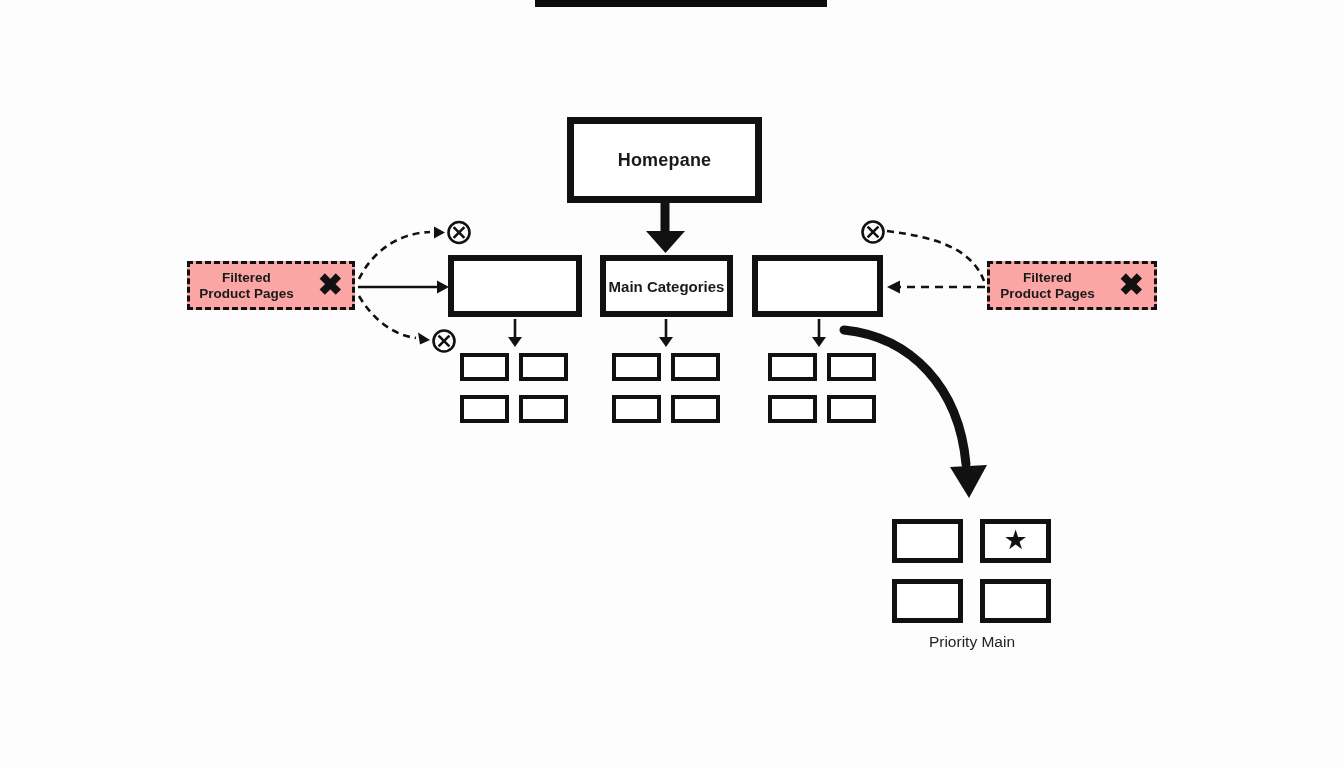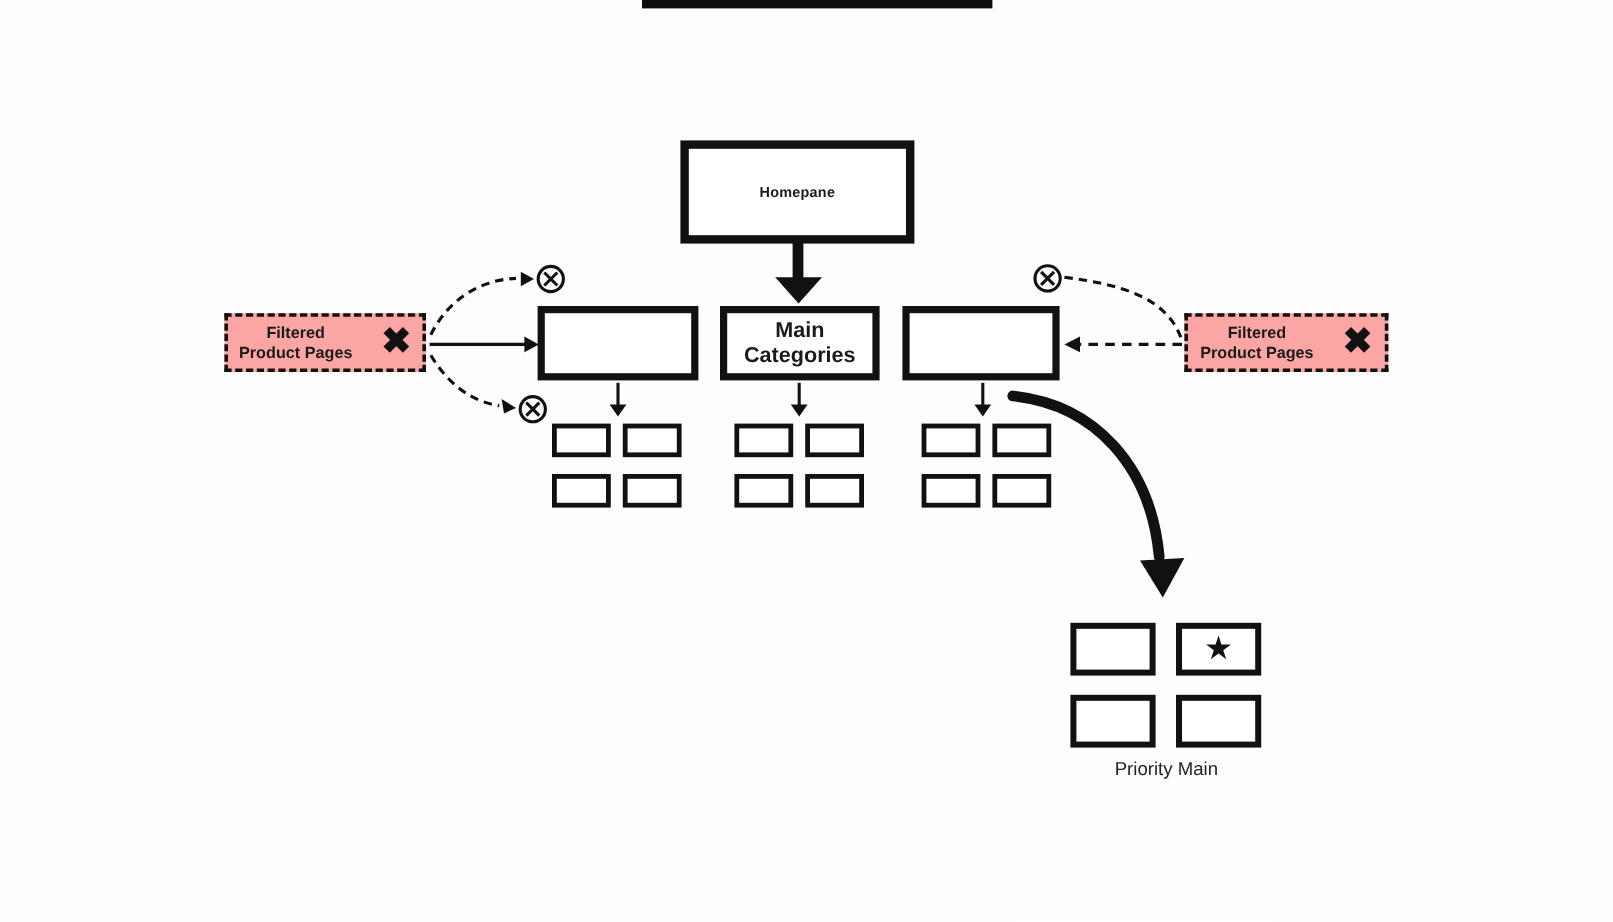--- a/index.html
+++ b/index.html
@@ -16,26 +16,26 @@
   
   .top-bar{left:535px;top:0;width:292px;height:7px;background:#0d0d0d;}
 
   
   .node{
     background:#ffffff;border:6px solid #111111;
     display:flex;align-items:center;justify-content:center;
     text-align:center;
   }
   .homepage{left:567px;top:117px;width:195px;height:86px;border-width:7px;}
-  .homepage .lbl{font-size:12px;font-weight:600;letter-spacing:.2px;}
+  .homepage .lbl{font-size:18px;font-weight:600;letter-spacing:.2px;}
   .cat{top:255px;height:62px;}
   .cat-left{left:448px;width:134px;}
   .cat-main{left:600px;width:133px;}
   .cat-right{left:752px;width:131px;}
-  .cat .lbl{font-size:18px;font-weight:600;}
+  .cat .lbl{font-size:15px;font-weight:600;}
 
   
   .filtered{
     background:#fca5a5;border:3px dashed #111111;
     display:flex;align-items:center;justify-content:center;gap:24px;
   }
   .filtered-left{left:187px;top:261px;width:168px;height:49px;}
   .filtered-right{left:987px;top:261px;width:170px;height:49px;}
   .filtered .txt{font-size:13.5px;font-weight:600;line-height:16px;text-align:center;}
   .xmark{font-size:30px;font-weight:700;line-height:1;color:#111;transform:translateY(-1px);}

